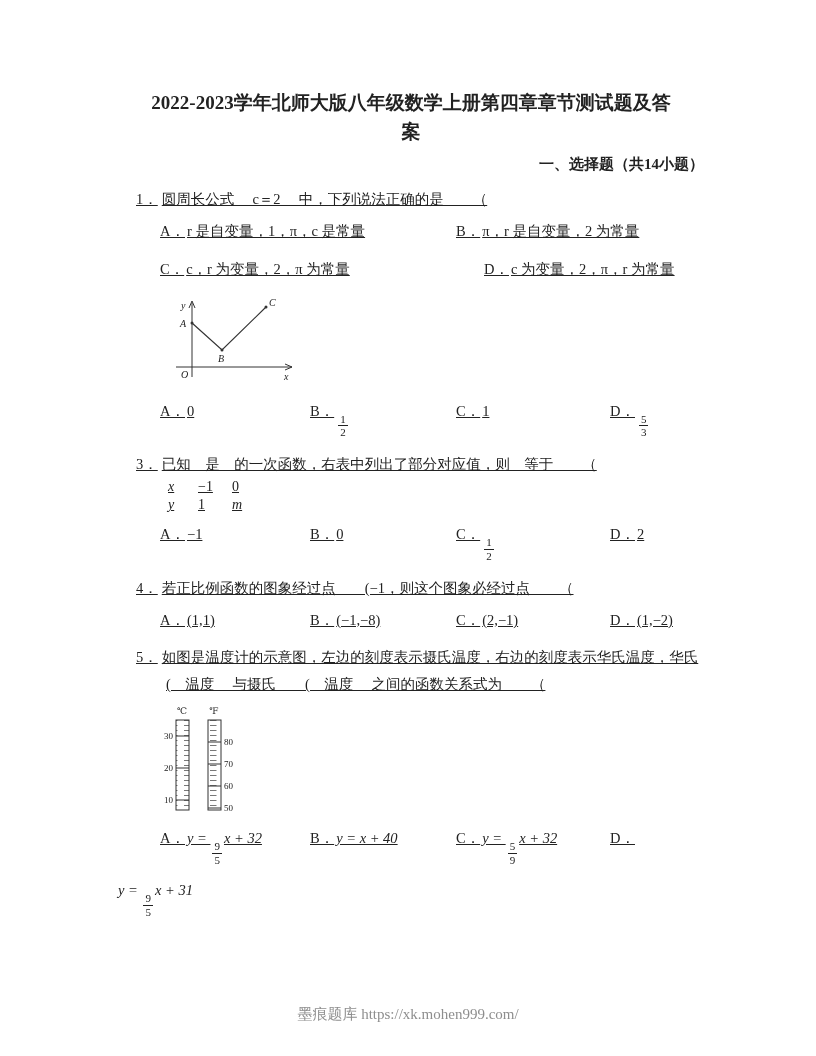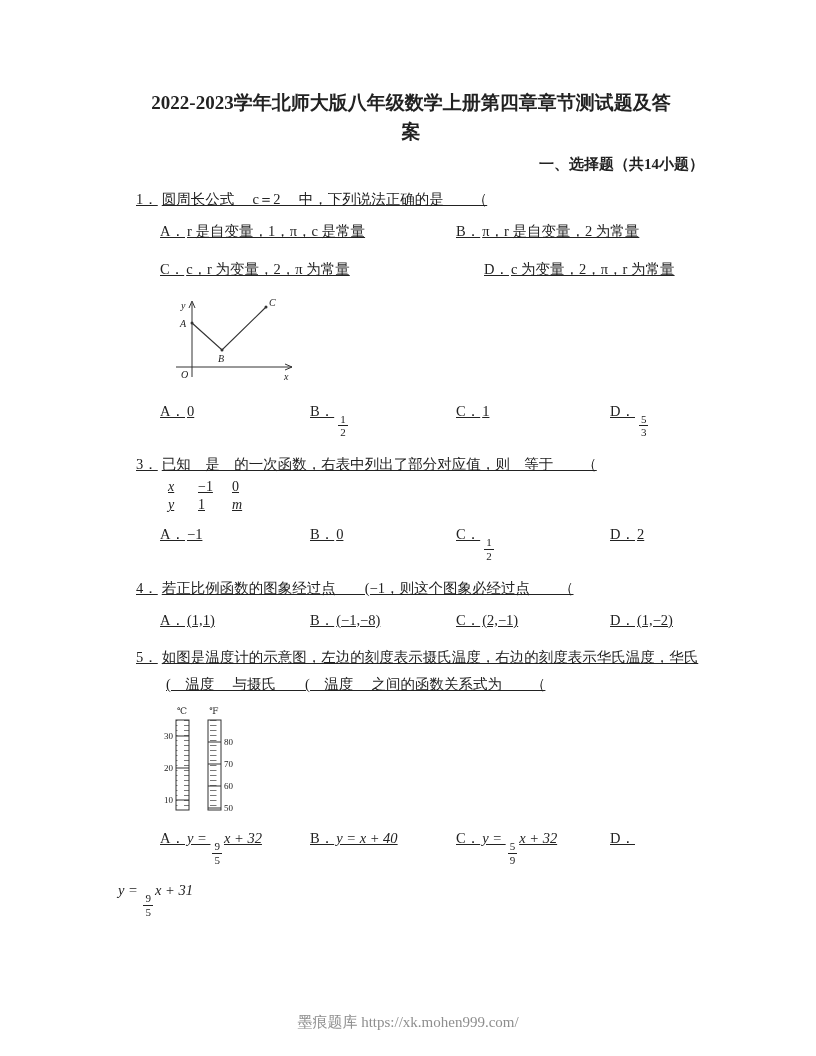--- a/index.html
+++ b/index.html
@@ -35,21 +35,21 @@
   .fnum { border-bottom: 1px solid #222; padding: 0 2px; }
   .fden { padding: 0 2px; }
   .mi { font-style: italic; }
   .formula { font-style: italic; }
   .figure-graph { margin: 10px 0 6px 46px; display: block; }
   .qtable { margin: 2px 0 4px 50px; font-size: 14px; }
   .qtable-row { display: grid; grid-template-columns: 30px 34px 30px; line-height: 1.3; }
   .thermo { margin: 6px 0 0 40px; display: block; }
   .overflow-line { margin: 16px 0 0 0; }
   .footer {
-    position: absolute; left: 0; right: 0; bottom: 24px;
+    position: absolute; left: 0; right: 0; bottom: 32px;
     text-align: center; color: #8e8e8e; font-size: 15px;
   }
   svg text { font-family: "Liberation Serif", "DejaVu Serif", serif; fill: #222; }
 </style>
 </head>
 <body>
 
 <div class="page">
   <div class="content">
 

